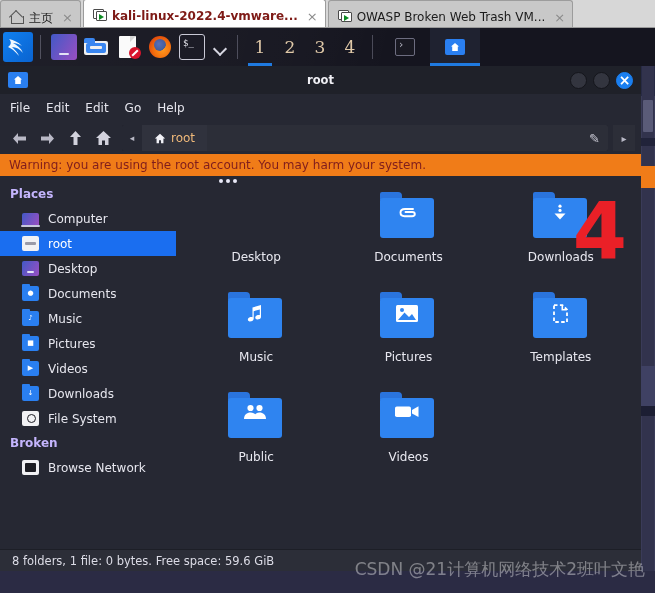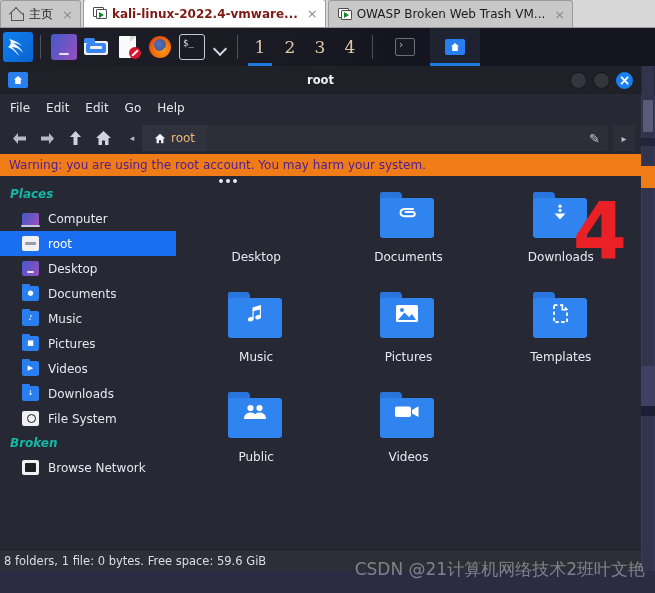--- a/index.html
+++ b/index.html
@@ -12,22 +12,22 @@
   #root { position: relative; width: 655px; height: 593px; }
 
   
   .vm-tabstrip {
     position: absolute; left: 0; top: 0; width: 655px; height: 28px;
     background: #d7d7d7;
     border-bottom: 1px solid #9a9a9a;
     display: flex; align-items: flex-end;
   }
   .vm-tab {
-    height: 27px; display: flex; align-items: center; gap: 5px;
-    padding: 0 7px 0 9px;
+    height: 27px; display: flex; gap: 5px;
+    padding: 9px 7px 0 9px;
     font-size: 12px; color: #1b1b1b;
     background: #c8c8c8;
     border: 1px solid #9c9c9c; border-bottom: none;
     border-radius: 3px 3px 0 0;
     margin-right: 2px;
     white-space: nowrap; overflow: hidden;
   }
   .vm-tab.active { background: #ffffff; color: #7e1a16; font-weight: bold; height: 28px; }
   .vm-tab .tabclose { color: #8a8a8a; font-size: 13px; margin-left: 4px; }
   .vm-tab.active .tabclose { color: #8a8a8a; font-weight: normal; }
@@ -234,32 +234,31 @@
   }
   .pencil { color: #c9c9d4; font-size: 13px; }
   .crumb-right {
     width: 22px; height: 26px; display: flex; align-items: center; justify-content: center;
     background: #2c2e38; color: #b9b9c6; font-size: 10px; flex: none; margin-left: 3px;
   }
   .fm-warning {
     height: 22px; background: #f07c18; display: flex; align-items: center;
     padding-left: 9px; flex: none;
   }
-  .fm-warning span { font-size: 12px; color: #4c1d95; }
+  .fm-warning span { font-size: 12px; color: #7f1d1d; }
   .fm-body { flex: 1; display: flex; min-height: 0; }
 
   
   .sidebar {
     width: 176px; background: #262833; flex: none;
     padding-top: 6px; overflow: hidden;
   }
   .side-head {
-    font-size: 12px; font-weight: bold; color: #14b8a6;
+    font-size: 12px; font-weight: bold; color: #c4b5fd;
     padding: 5px 0 5px 10px;
-    font-style: italic;
   }
   .side-item {
     height: 25px; display: flex; align-items: center; gap: 9px;
     padding-left: 22px; font-size: 12px; color: #e6e6ee;
   }
   .side-item.selected { background: #1a6ef0; color: #fff; }
   .sic { width: 17px; height: 15px; flex: none; position: relative; border-radius: 2px; }
   .sic-computer { background: linear-gradient(120deg,#4259c8,#9a4fc0); border-radius:2px 2px 0 0; height:12px; }
   .sic-computer::after { content:""; position:absolute; left:-1px; top:12px; width:19px; height:2.5px; background:#c8c8dc; border-radius:1px; }
   .sic-root { background:#f1f1f4; border-radius:2px; }
@@ -322,21 +321,21 @@
   .txtfile .lines i { display:block; height:1.6px; background:#9d9da4; margin-bottom:3px; border-radius:1px; }
 
   .redfour {
     position: absolute; right: 14px; top: 16px;
     font-size: 78px; font-weight: bold; color: #ea2027; line-height: 1;
     font-family: "DejaVu Sans", sans-serif;
   }
 
   .fm-status {
     height: 22px; background: #2c2e38; border-top: 1px solid #1d1f27;
-    display: flex; align-items: center; padding-left: 4px; flex: none;
+    display: flex; align-items: center; padding-left: 12px; flex: none;
   }
   .fm-status span { font-size: 11.5px; color: #dcdce6; }
 
   
   .right-sliver {
     position: absolute; left: 641px; top: 66px; width: 14px; height: 505px;
     background: #3a3b58;
   }
   .right-sliver .sb-track { position:absolute; left:1px; top:0; width:12px; height:505px; background:#32334d; }
   .right-sliver .sb-thumb { position:absolute; left:2px; top:34px; width:10px; height:32px; background:#5a5b78; border-radius:1px; }

